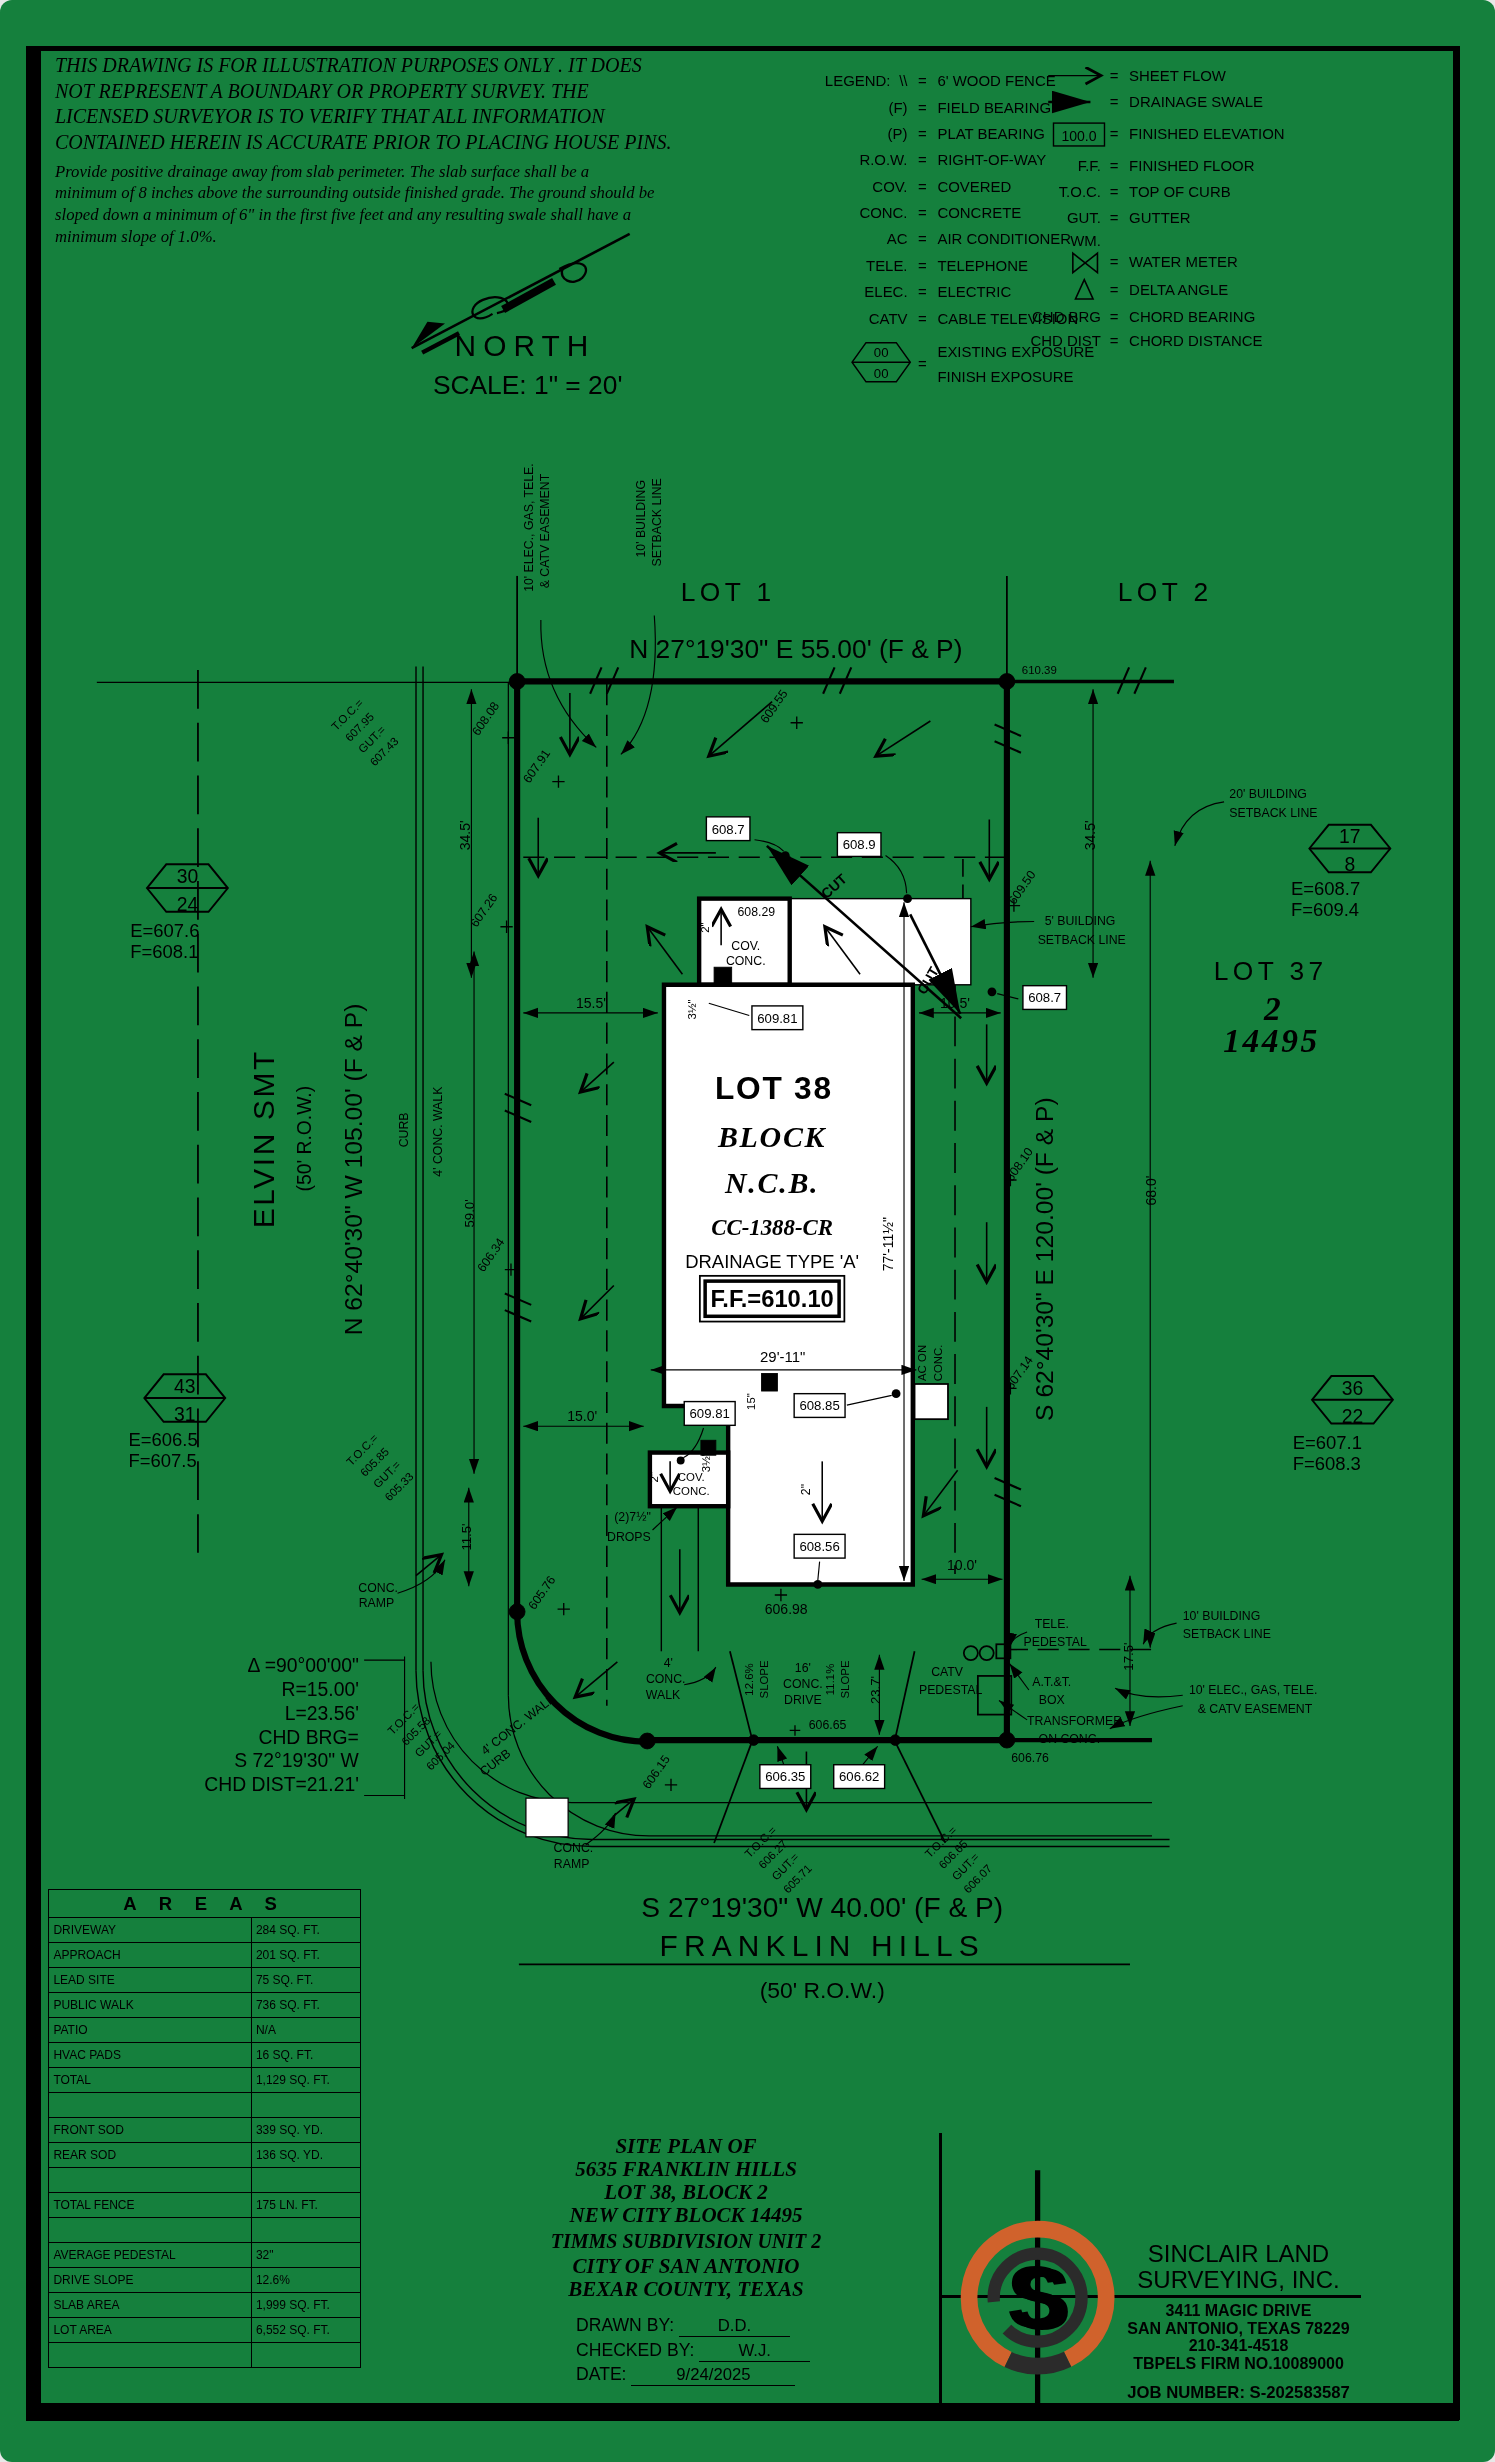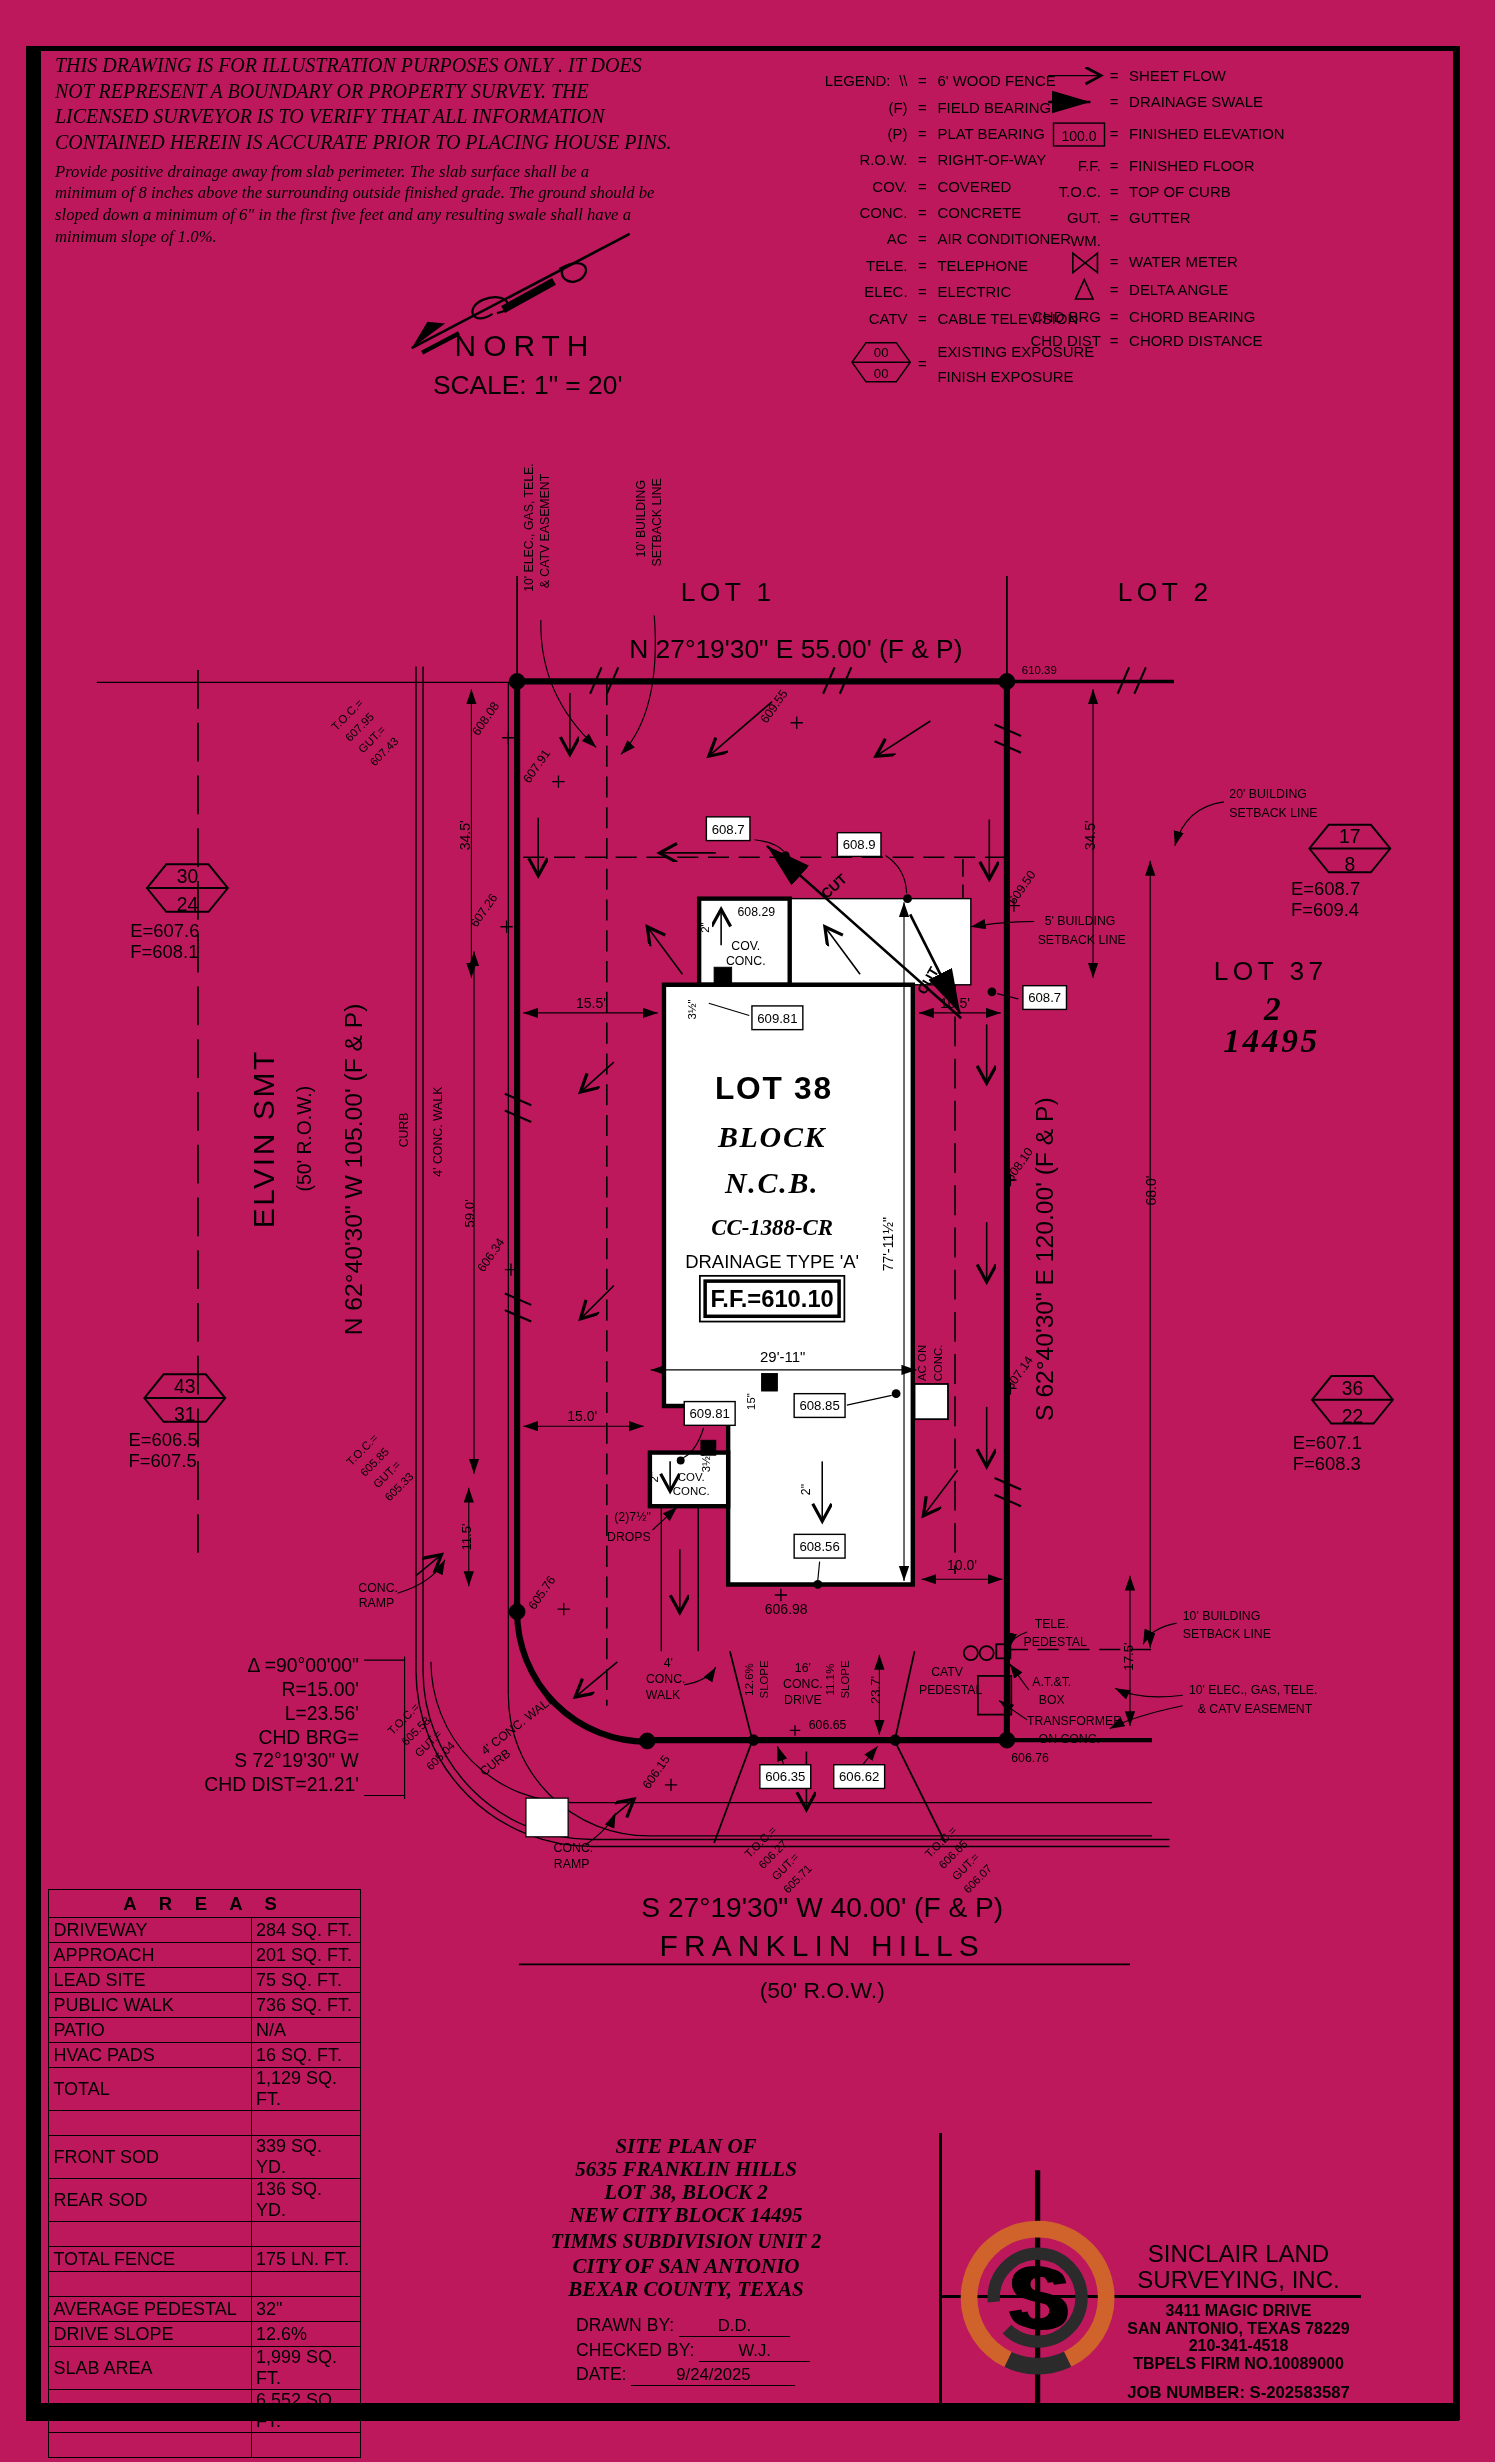--- a/index.html
+++ b/index.html
@@ -1,27 +1,27 @@
 <!DOCTYPE html>
 <html style="font-size:14px"><head>
 <meta charset="utf-8">
 <style>
   html,body{margin:0;padding:0;background:#e8e8e8;}
-  #sheet{position:relative;width:1495px;height:2462px;background:#be185d;overflow:hidden;
-         font-family:"Liberation Sans",sans-serif;color:#000;}
+  #sheet{position:relative;width:1495px;height:2462px;background:#15803d;overflow:hidden;
+         font-family:"Liberation Sans",sans-serif;color:#000;border-radius:12px;}
   svg{position:absolute;left:0;top:0;}
   svg text{font-family:"Liberation Sans",sans-serif;fill:#000;}
   svg .serif-italic{font-family:"Liberation Serif",serif;font-style:italic;font-weight:bold;}
   .abs{position:absolute;}
   #disclaimer{left:55px;top:53px;width:686px;}
   #disclaimer .p1{font-family:"Liberation Serif",serif;font-style:italic;font-size:20px;line-height:1.28;white-space:pre-line;}
   #disclaimer .p2{font-family:"Liberation Serif",serif;font-style:italic;font-size:16.7px;line-height:1.3;white-space:pre-line;margin-top:5.3px;}
   #areas-table{left:48px;top:1889px;width:313px;border-collapse:collapse;position:absolute;}
   #areas-table th{border:1.8px solid #000;font-size:18.5px;letter-spacing:8.8px;font-weight:bold;padding:2.6px 0;}
-  #areas-table td{border:1.4px solid #000;font-size:18px;height:24px;padding:0 4.4px;font-stretch:condensed;}
+  #areas-table td{border:1.4px solid #000;font-size:12px;height:24px;padding:0 4.4px;font-stretch:condensed;}
   #areas-table td:first-child{width:201px;}
   #areas-table td:last-child{text-align:left;width:104px;}
   #title-block{left:378px;top:2135px;width:616px;text-align:center;font-family:"Liberation Serif",serif;font-style:italic;font-weight:bold;}
   .title-line{font-size:21px;line-height:23px;}
   .title-line.big{font-size:20px;line-height:28px;}
   #sign-block{left:576px;top:2315px;width:317px;font-size:17.6px;}
   #sign-block .row{margin-bottom:2.6px;}
   #sign-block .lbl{display:inline-block;}
   #sign-block .val{display:inline-block;border-bottom:1.8px solid #000;text-align:center;min-width:97px;padding:0 7px;font-size:16.7px;}
   #firm-name{left:1110px;top:2241px;width:257px;text-align:center;font-size:24px;line-height:26px;}

